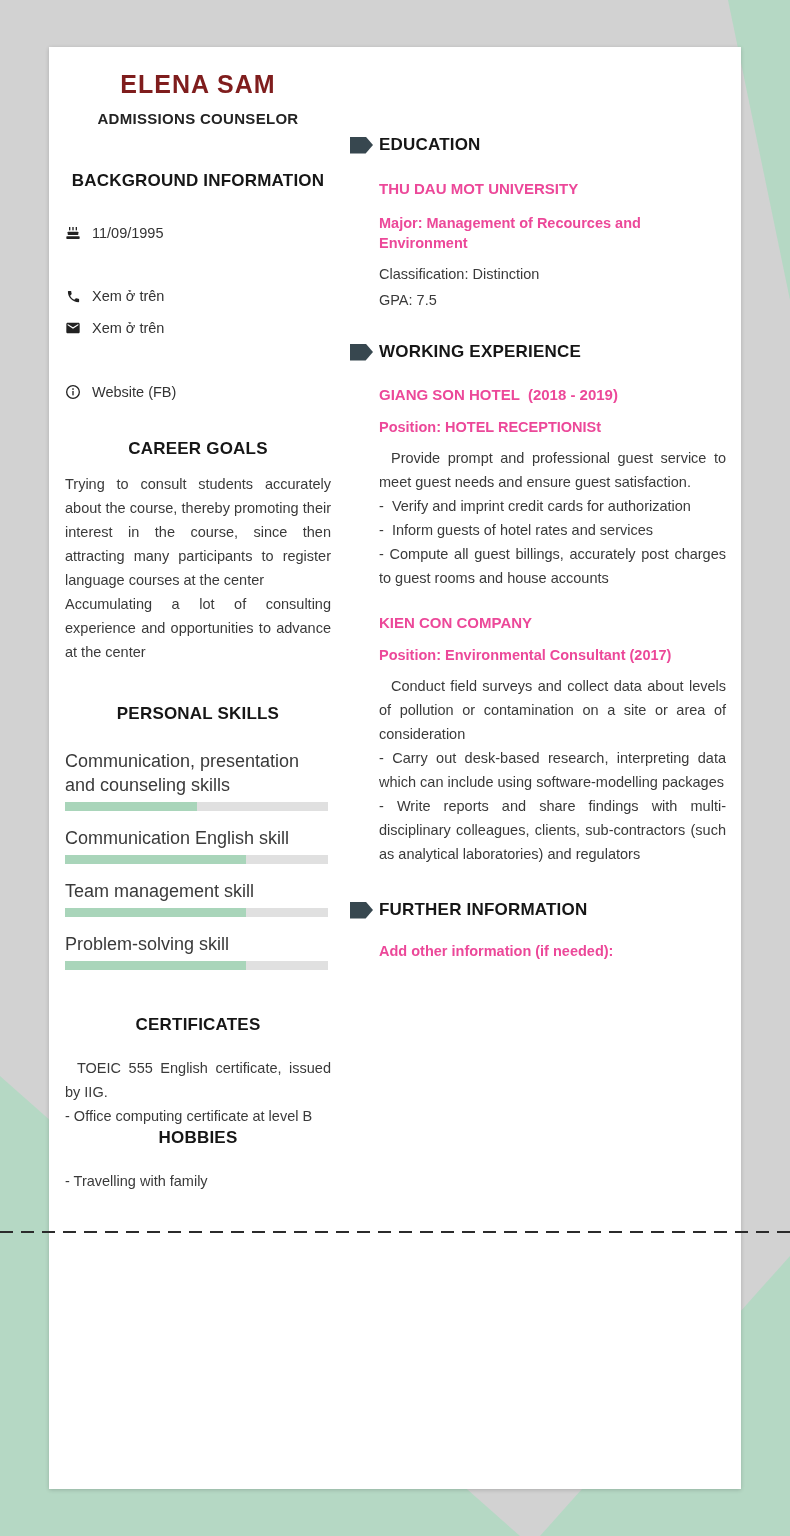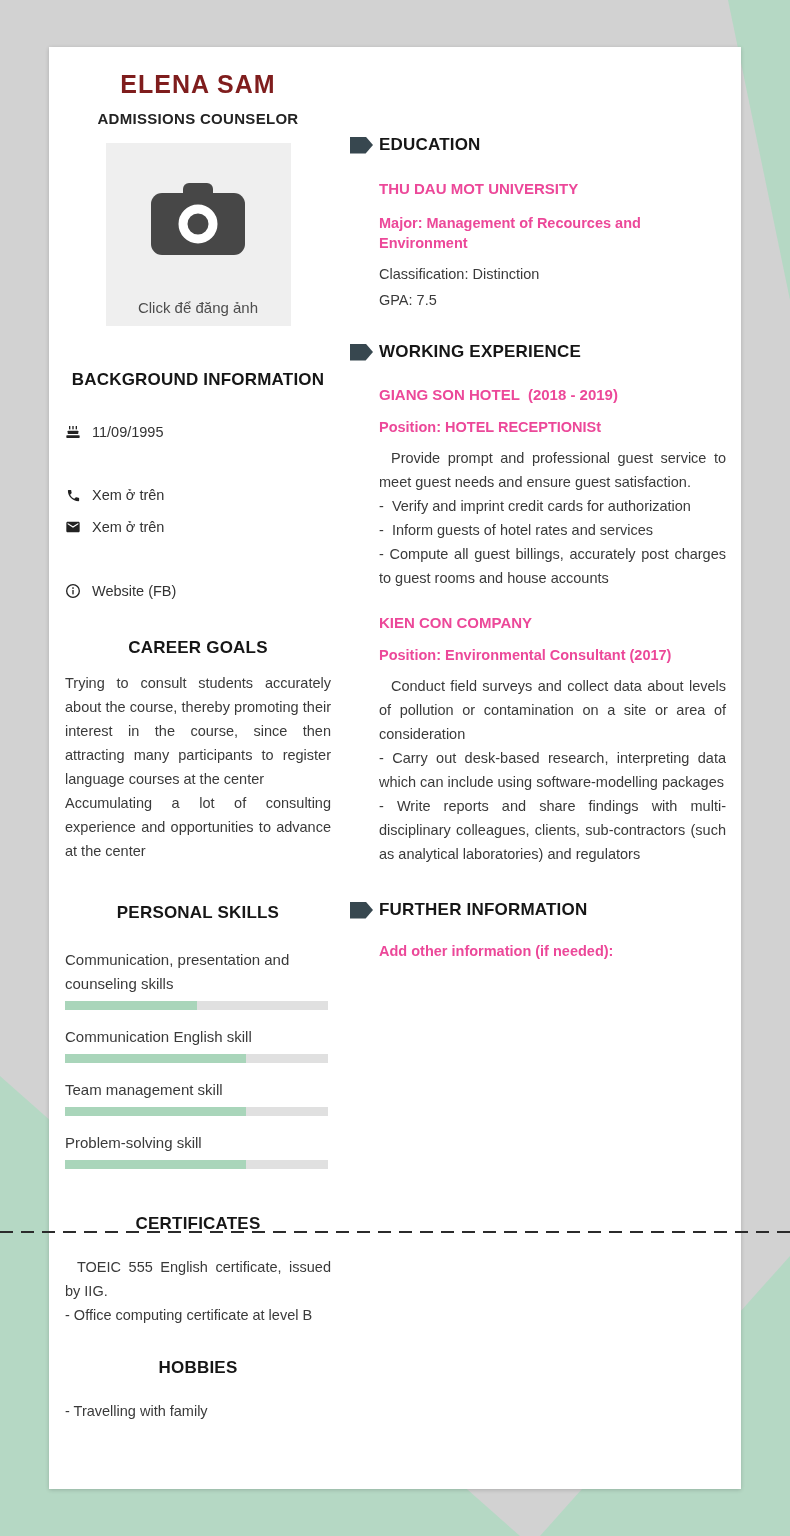--- a/index.html
+++ b/index.html
@@ -46,27 +46,27 @@
   .row-phone { margin-bottom:10px; }
   .row-email { margin-bottom:42px; }
 
   .cg-head { margin-top:36px; }
   .para { font-size:14.5px; line-height:24px; text-align:justify; color:#3a3a3a; white-space:pre-wrap; }
   .cg-text { margin-top:13px; }
 
   .ps-head { margin-top:40px; }
   .skills { margin-top:25px; }
   .skill { margin-bottom:15px; }
-  .skill-label { font-size:15px; line-height:24px; color:#3a3a3a; }
+  .skill-label { font-size:18px; line-height:24px; color:#3a3a3a; }
   .skill-track { margin-top:5px; width:263px; height:9px; background:#e0e0e0; }
   .skill-fill { height:100%; background:#a9d5ba; }
 
   .cert-head { margin-top:45px; }
   .block-text { margin-top:21px; }
-  .hob-head { margin-top:31px; }
+  .hob-head { }
   .indent { text-indent:12px; }
 
   .section-head { display:flex; align-items:center; gap:6px; }
   .tag-icon { width:23px; height:17px; background:#37474f; flex:0 0 23px;
               clip-path:polygon(0 0,68% 0,100% 50%,68% 100%,0 100%); }
   .section-head .txt { font-size:17px; font-weight:bold; color:#161616; letter-spacing:.2px; }
 
   .r-body { padding-left:29px; }
   .bold-line { font-size:14.5px; font-weight:bold; color:#ec4899; line-height:20px; white-space:pre-wrap; }
   .plain-line { font-size:14.5px; color:#3a3a3a; line-height:23px; }
@@ -88,28 +88,20 @@
 <div class="tri tri-tr"></div>
 <div class="tri tri-bl"></div>
 <div class="tri tri-br"></div>
 
 <div class="sheet">
 
   <div class="left-col">
     <h1 class="name">ELENA SAM</h1>
     <div class="job-title">ADMISSIONS COUNSELOR</div>
 
-    <div class="photo-box">
-      <svg class="camera" width="100" height="80" viewBox="0 0 100 80">
-        <rect x="35" y="2" width="30" height="18" rx="6" fill="#474747"></rect>
-        <rect x="3" y="12" width="94" height="62" rx="11" fill="#474747"></rect>
-        <circle cx="50" cy="43" r="15" fill="none" stroke="#ffffff" stroke-width="9"></circle>
-      </svg>
-      <div class="photo-caption">Click để đăng ảnh</div>
-    </div>
 
     <h2 class="side-heading bi-head">BACKGROUND INFORMATION</h2>
 
     <div class="bi-rows">
       <div class="bi-row row-dob">
         <span class="bi-icon">
           <svg width="16" height="16" viewBox="0 0 24 24" fill="#222">
             <rect x="6" y="3" width="2" height="5"></rect>
               <rect x="11" y="3" width="2" height="5"></rect>
               <rect x="16" y="3" width="2" height="5"></rect>

